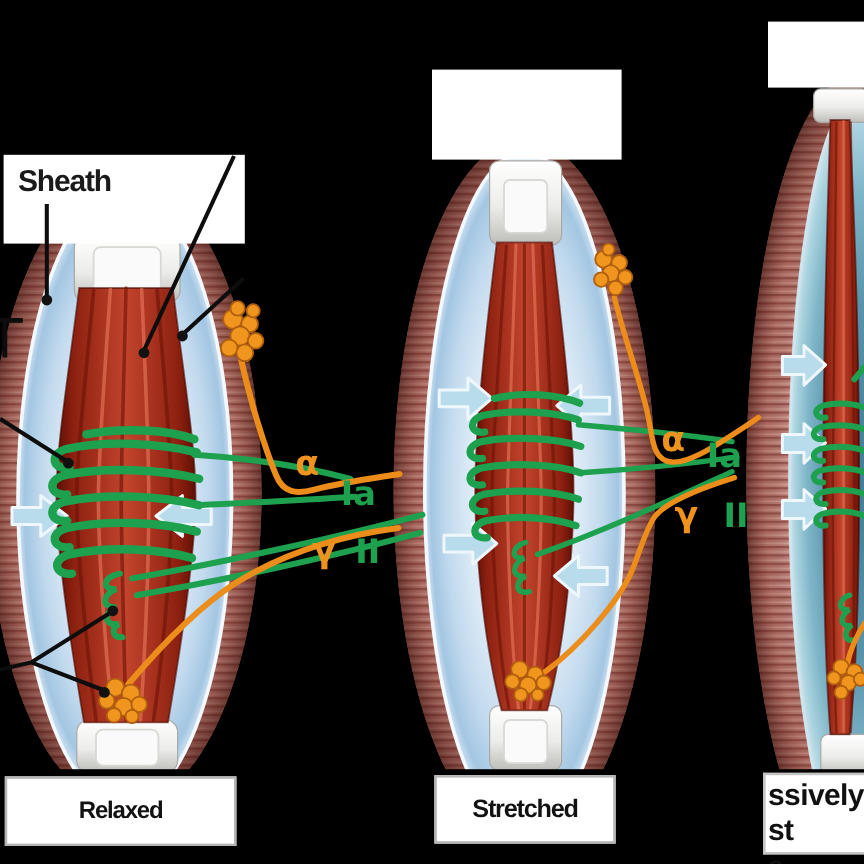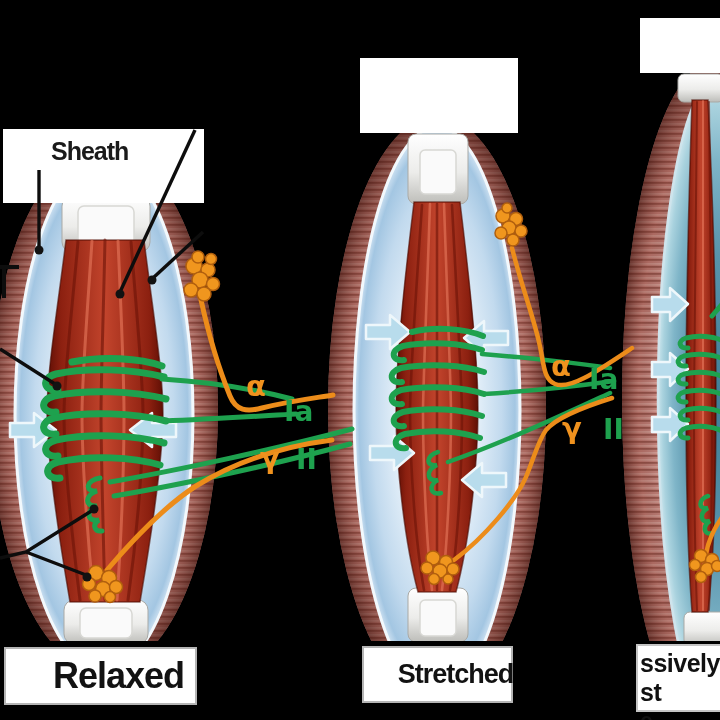--- a/index.html
+++ b/index.html
@@ -1,19 +1,19 @@
 <!DOCTYPE html>
 <html><head>
 <meta charset="utf-8">
 <style>
   html,body{margin:0;padding:0;}
   body{width:720px;height:720px;position:relative;overflow:hidden;background:#000;
        font-family:"Liberation Sans",sans-serif;}
   svg.layer{position:absolute;left:0;top:0;}
-  .box{position:absolute;background:#fff;box-sizing:border-box;z-index:2;padding-left:36px;}
+  .box{position:absolute;background:#fff;box-sizing:border-box;z-index:2;}
   .capbox{display:flex;align-items:center;justify-content:center;
           border:2px solid #b5b5b5;color:#121212;font-weight:800;}
   .sheath-text{display:block;padding:8px 0 0 12px;font-size:25px;font-weight:700;
                letter-spacing:-1px;color:#1a1a1a;}
   .glabel{position:absolute;z-index:5;font-family:"DejaVu Sans",sans-serif;
           font-weight:800;line-height:1;}
   .green{color:#1ea14e;margin-top:40px;}
   .orange{color:#f0921e;}
   #overlay{z-index:3;pointer-events:none;}
   .exc1{font-size:25px;font-weight:800;letter-spacing:-0.5px;color:#111;}
@@ -248,25 +248,25 @@
 </svg>
 
 <div class="box" style="left:3px;top:129px;width:201px;height:74px;">
   <span class="sheath-text">Sheath</span>
 </div>
 
 <div class="box" style="left:360px;top:58px;width:158px;height:75px;"></div>
 
 <div class="box" style="left:640px;top:18px;width:80px;height:55px;"></div>
 
-<div class="box capbox" style="left:4px;top:647px;width:193px;height:58px;font-size:36px;letter-spacing:-1px;">
+<div class="box capbox" style="left:4px;top:647px;width:193px;height:58px;font-size:20px;letter-spacing:-1px;">
   <span>Relaxed</span>
 </div>
 
-<div class="box capbox" style="left:362px;top:646px;width:151px;height:57px;font-size:27px;letter-spacing:-1px;">
+<div class="box capbox" style="left:362px;top:646px;width:151px;height:57px;font-size:21px;letter-spacing:-1px;">
   <span>Stretched</span>
 </div>
 
 <div class="box" style="left:636px;top:644px;width:90px;height:68px;padding:3px 0 0 2px;border:2px solid #c4c4c4;border-right:none;">
   <div class="exc1">ssively st</div>
   <div class="exc2">e eccentr</div>
 </div>
 
 <svg id="overlay" class="layer" width="720" height="720" viewBox="0 0 720 720">
   <g stroke="#0d0d0d" stroke-width="3.4" fill="none">

